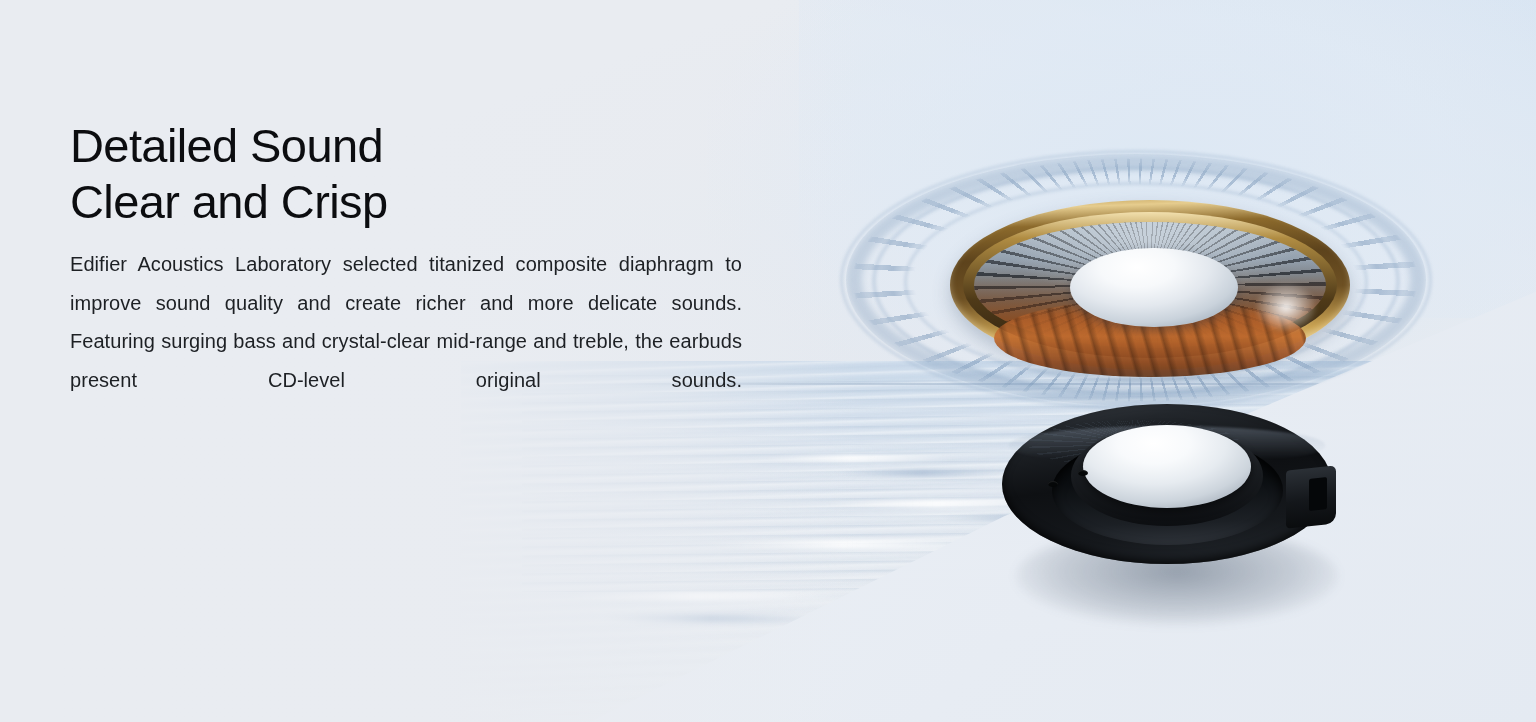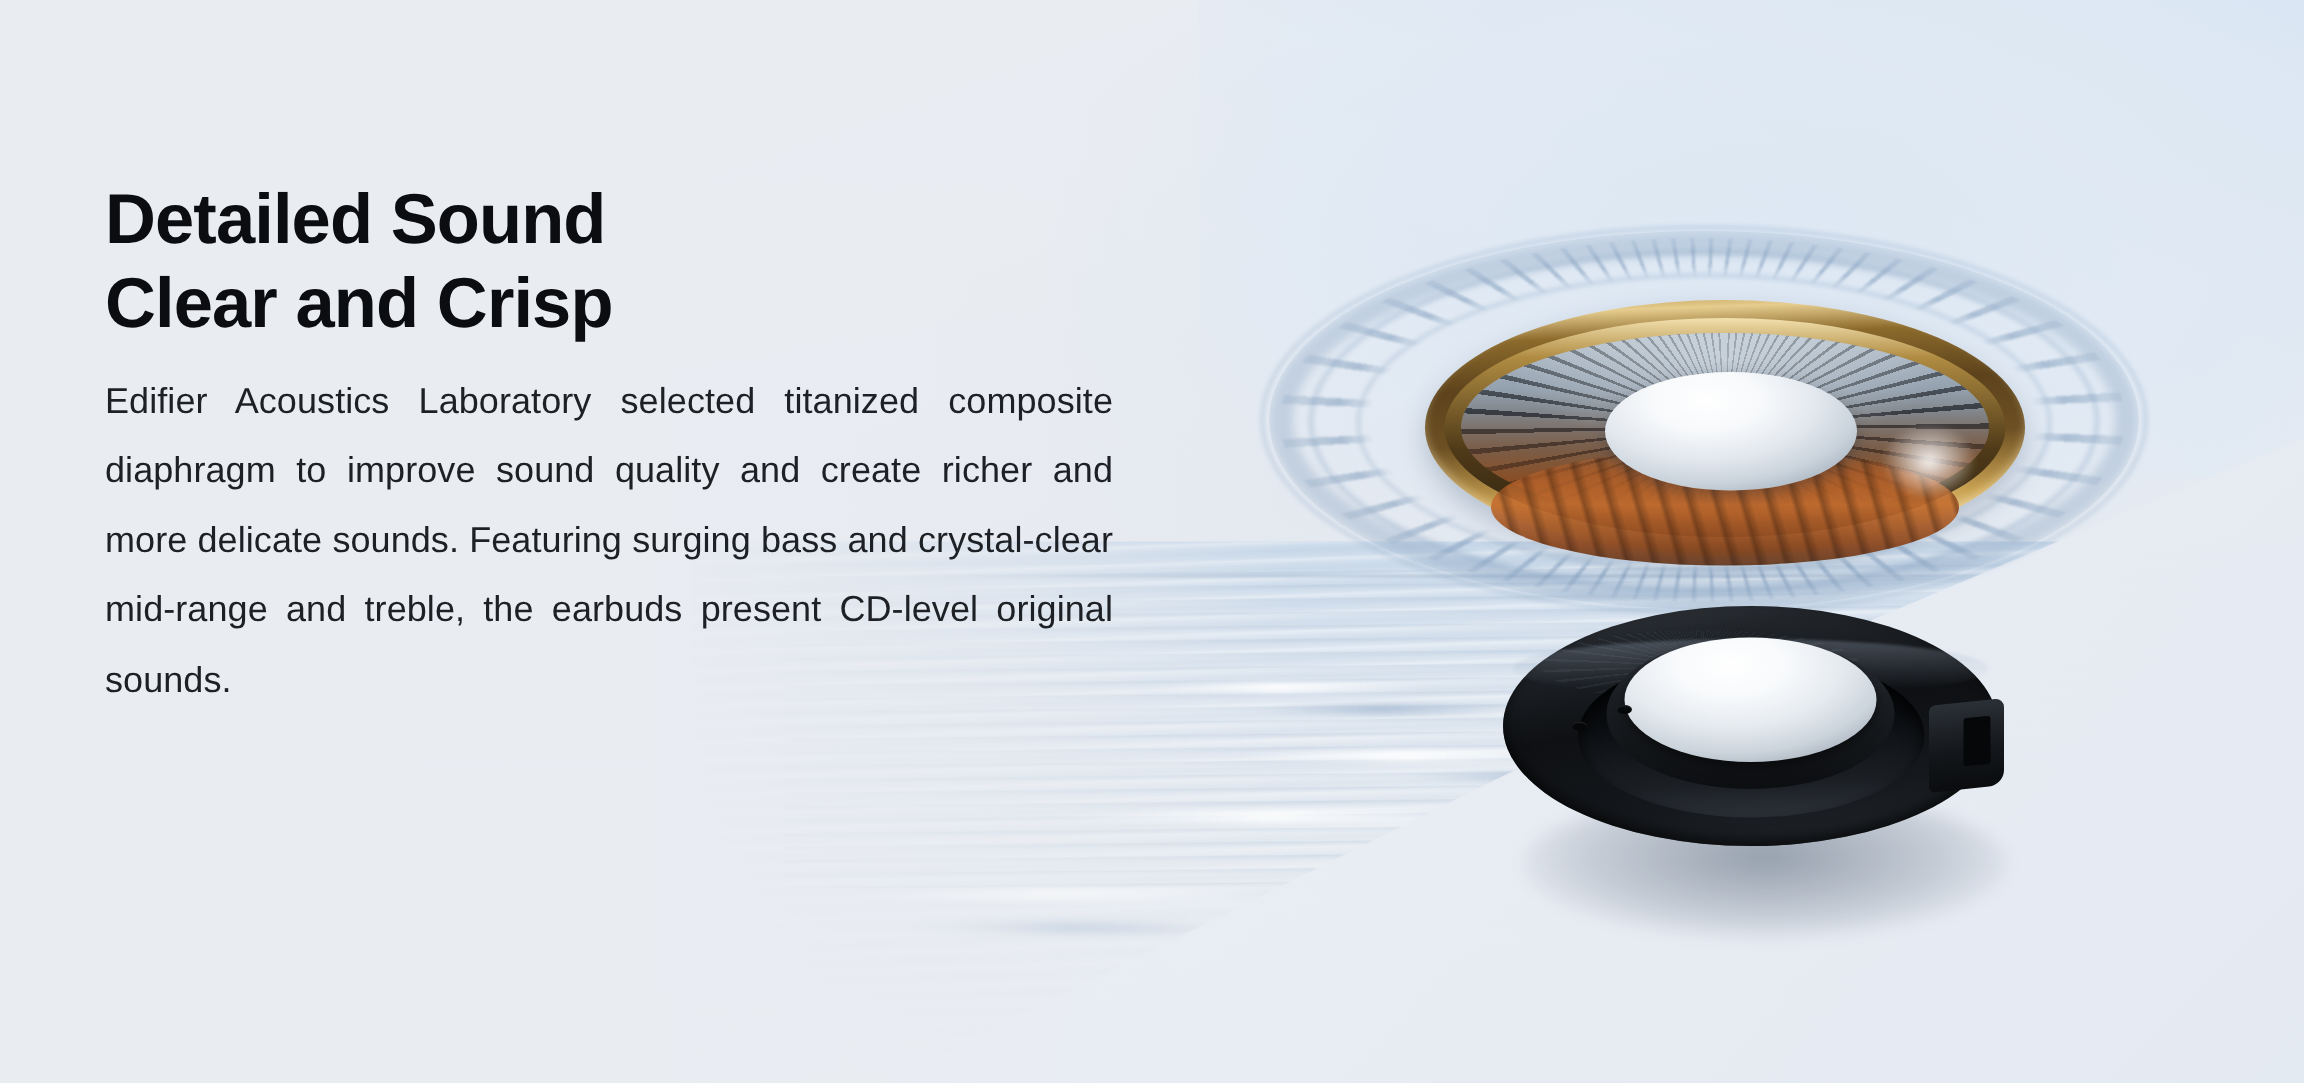--- a/index.html
+++ b/index.html
@@ -156,36 +156,36 @@
   
   .text-col {
     position: absolute;
     left: 70px;
     top: 118px;
     width: 672px;
   }
   .headline {
     font-size: 47px;
     line-height: 1.20;
-    font-weight: 700;
+    font-weight: 400;
     letter-spacing: -0.6px;
     color: #0c0d10;
     margin: 0;
     white-space: pre-line;
   }
   .subhead {
     font-size: 26px;
     font-weight: 700;
     color: #14161a;
     margin: 0;
     padding-top: 78px;
     letter-spacing: -0.1px;
   }
   .body-copy {
-    font-size: 24px;
+    font-size: 20px;
     line-height: 1.94;
     color: #1d2024;
     margin: 0;
     padding-top: 14px;
     text-align: justify;
     text-justify: inter-word;
     letter-spacing: 0.05px;
   }
   .body-copy::after {
     content: "";

